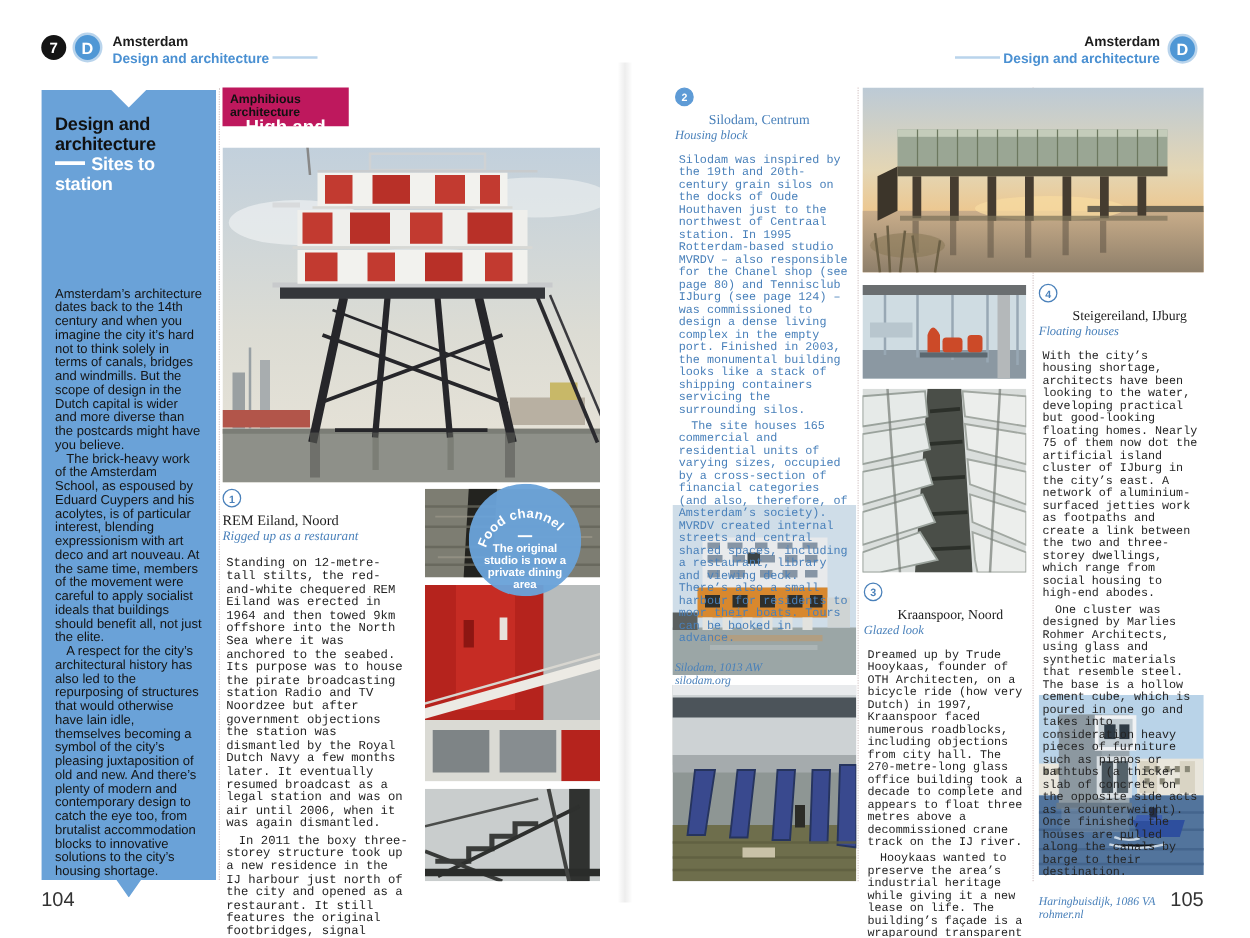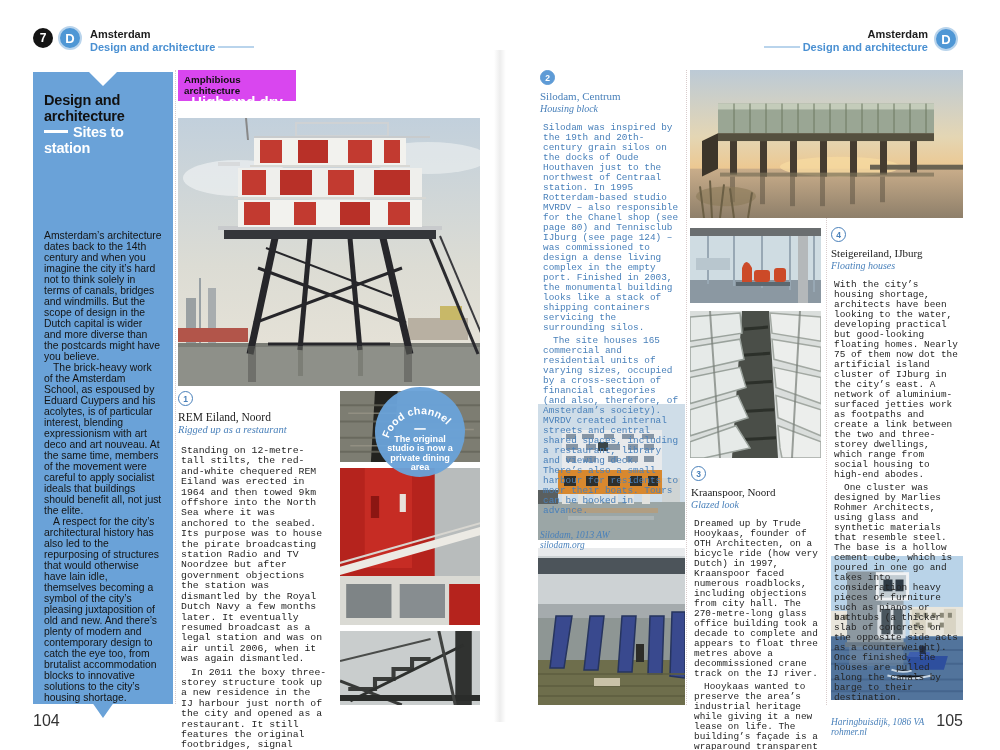--- a/index.html
+++ b/index.html
@@ -18,21 +18,21 @@
   .sidebar{left:33px;top:72px;width:140px;height:646px;background:#6aa2d8;
            box-sizing:border-box;padding:20px 11px 0 11px;
            clip-path:polygon(0 0,40% 0,50% 2.17%,60% 0,100% 0,100% 97.83%,57% 97.83%,50% 100%,43% 97.83%,0 97.83%);}
   .sb-title{font-size:14.5px;font-weight:bold;line-height:16px;color:#111;letter-spacing:-.2px;}
   .sb-sub{font-size:14.5px;font-weight:bold;line-height:16px;color:#fff;letter-spacing:-.2px;}
   .wdash{display:inline-block;width:24px;height:3px;background:#fff;vertical-align:4px;margin-right:5px;}
   .sb-body{margin-top:74px;font-size:10.4px;line-height:11px;color:#141414;}
   .sb-body p{margin:0;}
   .sb-body p + p{text-indent:9px;}
   
-  .feature-label{left:178px;top:70px;width:118px;height:31px;background:#d946ef;
+  .feature-label{left:178px;top:70px;width:101px;height:31px;background:#be185d;
                  box-sizing:border-box;padding:4px 6px;}
   .fl-title{font-size:9.8px;font-weight:bold;color:#111;line-height:11px;}
   .fl-sub{font-size:15px;font-weight:bold;color:#fff;line-height:11px;text-align:center;}
   
   .ph{position:absolute;z-index:2;}
   .ph svg{display:block;width:100%;height:100%;}
   
   .entry{z-index:3;}
   .enum{width:13px;height:13px;border-radius:50%;border:1px solid #4980ba;color:#4980ba;
         font-size:8.5px;font-weight:bold;display:flex;align-items:center;justify-content:center;
@@ -40,21 +40,21 @@
   .enum.filled{background:#5e9bd6;border-color:#5e9bd6;color:#fff;}
   .ename{font-family:"Liberation Serif",serif;font-size:11.5px;line-height:13px;color:#1c1c1c;}
   .ename.blue{color:#4980ba;}
   .etag{font-family:"Liberation Serif",serif;font-style:italic;font-size:10.5px;line-height:12px;
         color:#4980ba;margin-bottom:10px;}
   .ebody p{font-family:Liberation Mono, monospace;margin:3px;color:#242424;}
   .ebody.blue p{color:#4980ba;}
   .eaddr{font-family:"Liberation Serif",serif;font-style:italic;color:#4980ba;margin-top:14px;}
   .entry1 .ebody p,.entry1 .eaddr{font-size:9.8px;line-height:10.4px;}
   .entryR .ebody p,.entryR .eaddr{font-size:9.4px;line-height:10px;}
-  .entryR .ename{font-size:11px;}
+  .entryR .ename{font-size:11px;margin-left:27px;}
   .entryR .etag{font-size:10px;margin-bottom:8px;}
   .ebody p + p{text-indent:10px;}
   
   .vsep{position:absolute;width:0;border-left:1px dotted #d9cccc;z-index:0;}
   .fold{left:494px;top:50px;width:12px;height:672px;z-index:1;
         background:linear-gradient(90deg,rgba(0,0,0,0) 0%,rgba(0,0,0,.07) 50%,rgba(0,0,0,0) 100%);}
   .pagenum{font-size:16px;color:#333;z-index:3;}
   .food-badge{left:375px;top:387px;width:90px;height:90px;z-index:5;}
 </style>
 </head>

